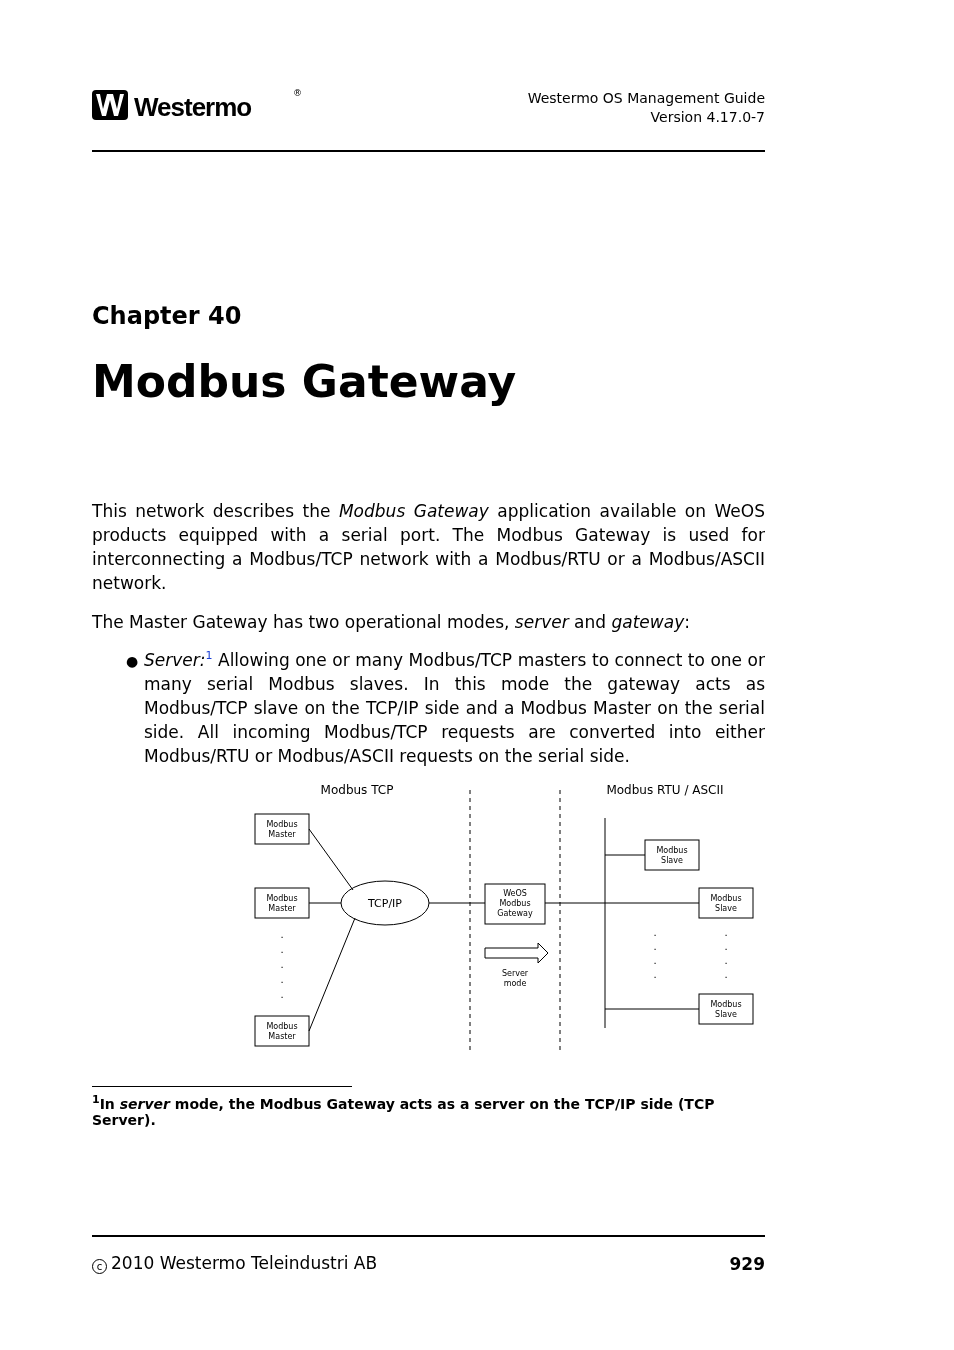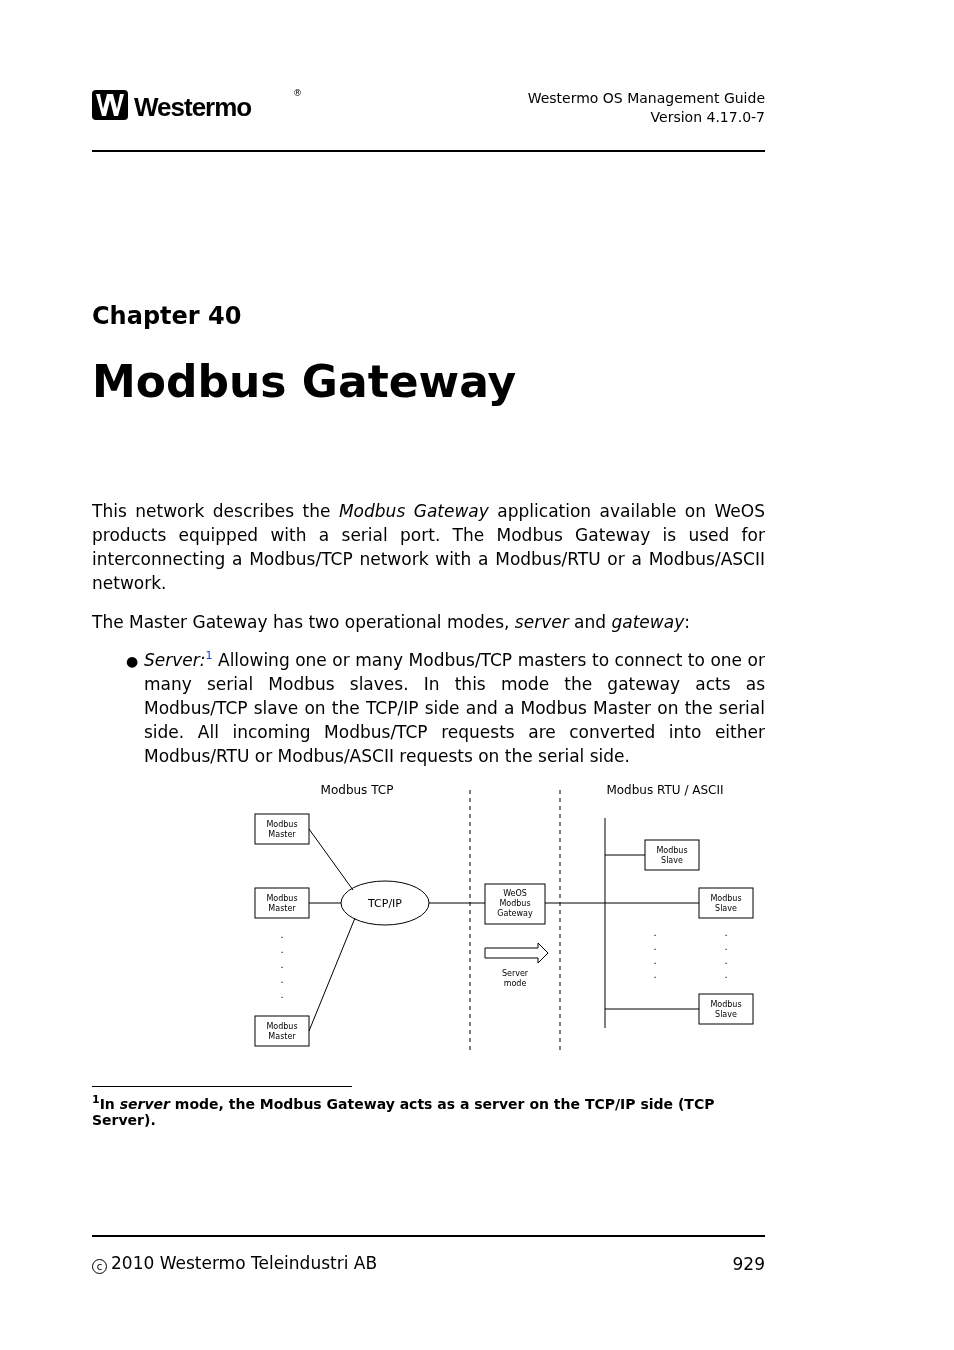--- a/index.html
+++ b/index.html
@@ -19,21 +19,21 @@
   .italic { font-style: italic; }
   .sup { font-size: 11px; vertical-align: super; color: #1a3fd6; }
   .sup-plain { font-size: 11px; vertical-align: super; }
   .diagram-wrap { width: 100%; text-align: right; margin-top: 10px; }
   .diagram { display: inline-block; }
   .fn-rule { width: 260px; border: none; border-top: 1.5px solid #000; margin-top: 24px; margin-bottom: 6px; }
   .footnote { font-size: 14px; font-weight: bold; }
   .footer { position: absolute; left: 92px; right: 92px; bottom: 76px; }
   .hr-bottom { border: none; border-top: 2px solid #000; margin-bottom: 16px; }
   .footer-row { display: flex; justify-content: space-between; align-items: center; font-size: 17px; }
-  .page-num { font-weight: 400; }
+  .page-num { font-weight: 700; }
   .copy-circle { display: inline-block; border: 1.3px solid #000; border-radius: 50%; width: 15px; height: 15px; line-height: 13px; font-size: 10px; text-align: center; vertical-align: -1px; margin-right: 4px; }
 </style>
 </head>
 <body>
 
 <div class="page">
 
   <div class="header">
     <div class="logo">
       <svg width="220" height="44" viewBox="0 0 220 44">

